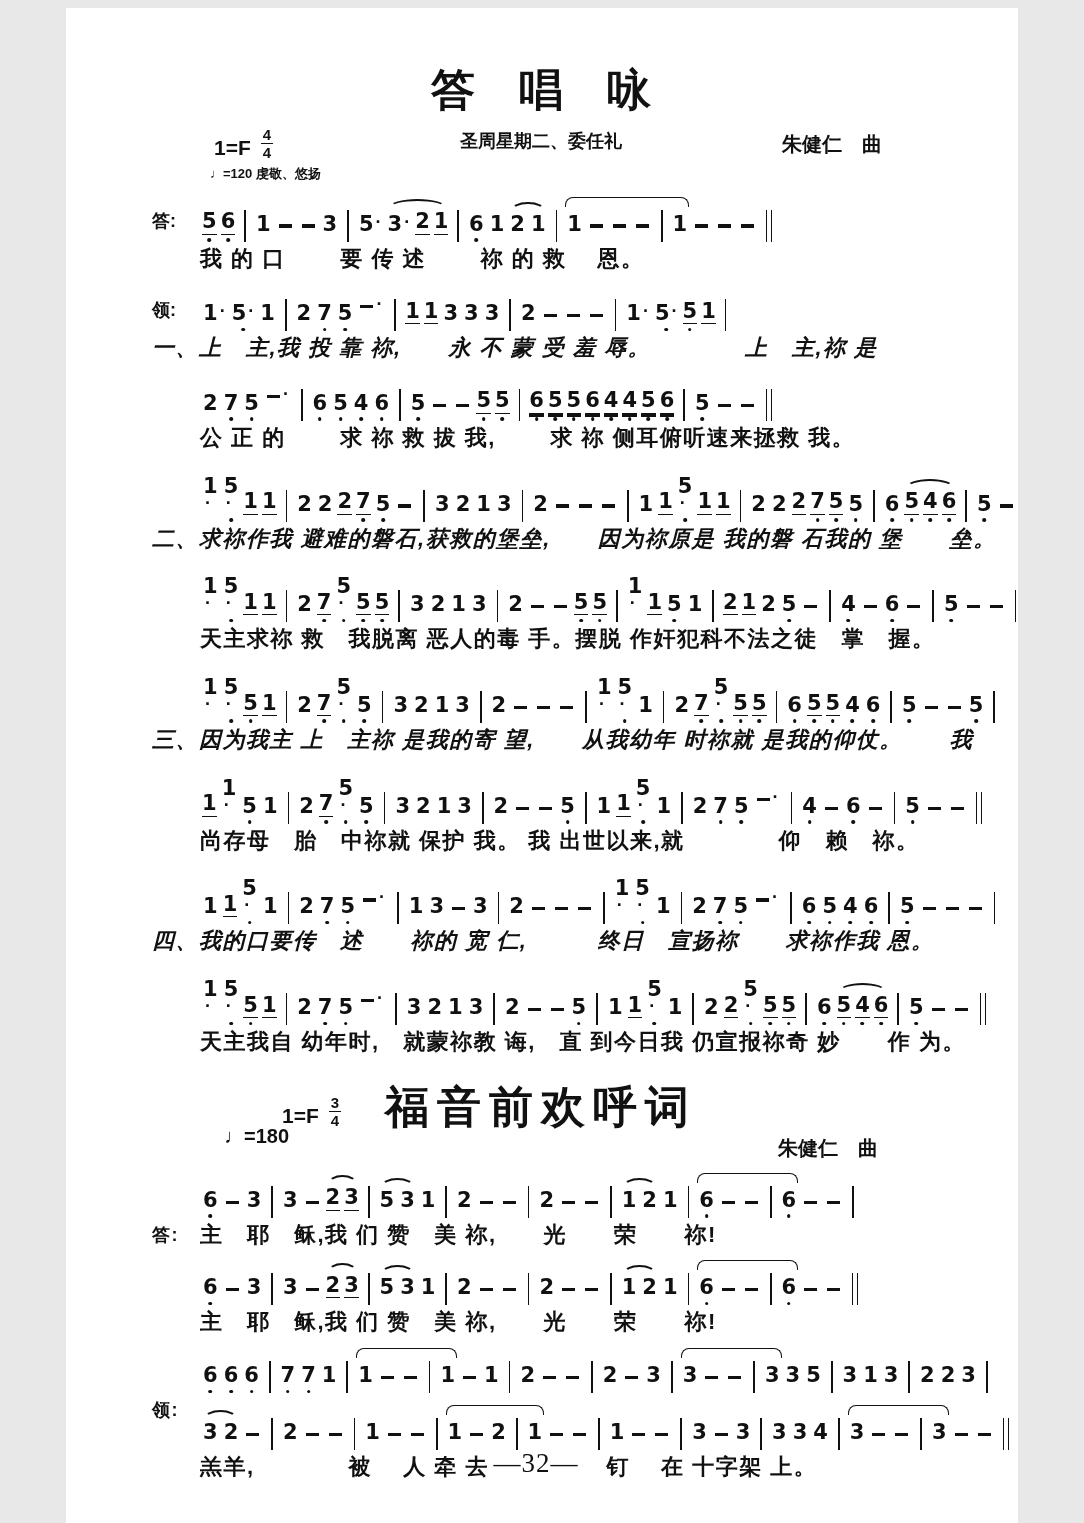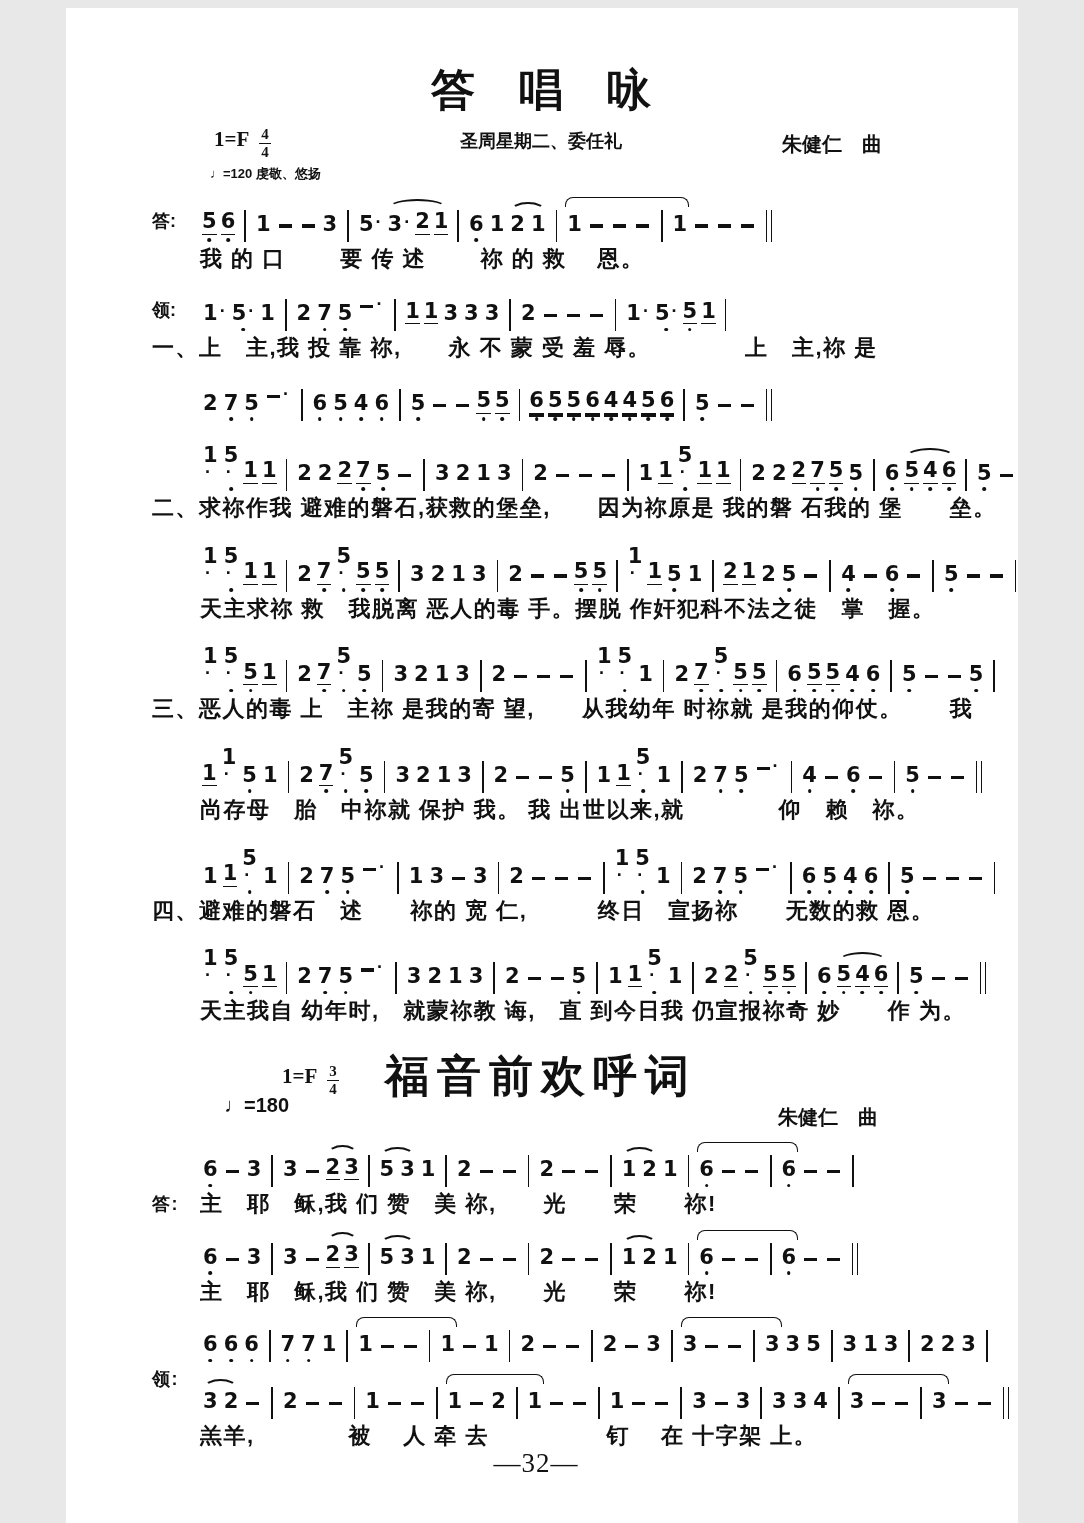--- a/index.html
+++ b/index.html
@@ -13,21 +13,21 @@
 
   
   .song-title {
     text-align:center; font-family:"Liberation Serif", serif;
     font-weight:700; font-size:44px; line-height:1.15; white-space:pre;
   }
   .song-title.tight { letter-spacing:8px; }
   .meta-row {
     display:flex; align-items:flex-start; margin-top:10px; position:relative; height:36px;
   }
-  .key-block { font-weight:700; font-size:21px; margin-left:62px; display:flex; align-items:flex-start;font-family:Liberation Serif, serif; }
+  .key-block { font-weight:700; font-size:21px; margin-left:62px; display:flex; align-items:flex-end; }
   .meter { display:inline-flex; flex-direction:column; align-items:center; line-height:1; margin-left:10px; font-size:15px; font-weight:700; }
   .meter .mnum { border-bottom:1.6px solid #111; padding:0 2px 1px; }
   .meter .mden { padding-top:1px; }
   .subtitle { position:absolute; left:0; right:0; text-align:center; font-weight:700; font-size:18px; top:2px; }
   .composer { position:absolute; right:48px; top:4px; font-weight:700; font-size:20px; white-space:pre; }
   .tempo { font-weight:700; font-size:13px; margin:2px 0 10px 58px; white-space:pre; }
 
   
   .system { position:relative; margin-bottom:7px; }
   .notes-row {
@@ -58,21 +58,21 @@
     border:2px solid transparent; border-top-color:#111; border-radius:50%;
   }
   .grp.tieb::before {
     content:""; position:absolute; left:1px; right:1px; top:-13px; height:9px;
     border:1.8px solid #111; border-bottom:none; border-radius:8px 8px 0 0;
   }
   .lyrics-row {
     position:relative; padding-left:48px; margin-top:1px;
     font-weight:700; font-size:22px; letter-spacing:1.5px; white-space:pre; line-height:1.35;
   }
-  .lyrics-row.outdent { padding-left:0; }
+  .lyrics-row.outdent { padding-left:0;font-style:italic; }
   .lyr-prefix { position:absolute; left:0; top:3px; font-weight:700; font-size:18px; }
 
   .song2-head { position:relative; margin-top:26px; height:86px; }
   .song2-head .song-title { padding-top:0; }
   .s2-key { position:absolute; left:68px; top:12px; }
   .s2-tempo { position:absolute; left:72px; top:42px; font-weight:700; font-size:20px; }
   .s2-composer { position:absolute; right:52px; top:52px; font-weight:700; font-size:20px; white-space:pre; }
 
   .page-number {
     position:absolute; bottom:52px; left:0; right:12px; text-align:center;
@@ -232,20 +232,21 @@
             <span class="bar"></span>
             <span class="note low"><span class="dg">5</span></span>
             <span class="dashwrap">
               <span class="dash"></span>
             </span>
             <span class="dashwrap">
               <span class="dash"></span>
             </span>
             <span class="bar-final"></span>
           </div>
+          <div class="lyrics-row"><span class="lyr-text">公 正 的　　 求 祢 救 拔 我,　　 求 祢 侧耳俯听速来拯救 我。</span></div>
         </div>
         <div class="system">
           <div class="notes-row">
             <span class="note"><span class="dg">1</span><span class="adot">·</span></span>
             <span class="note low"><span class="dg">5</span><span class="adot">·</span></span>
             <span class="note u1"><span class="dg">1</span></span>
             <span class="note u1"><span class="dg">1</span></span>
             <span class="bar"></span>
             <span class="note"><span class="dg">2</span></span>
             <span class="note"><span class="dg">2</span></span>
@@ -414,21 +415,21 @@
             <span class="note low"><span class="dg">5</span></span>
             <span class="dashwrap">
               <span class="dash"></span>
             </span>
             <span class="dashwrap">
               <span class="dash"></span>
             </span>
             <span class="note low"><span class="dg">5</span></span>
             <span class="bar"></span>
           </div>
-          <div class="lyrics-row outdent"><span class="lyr-text">三、恶人的毒 上　主祢 是我的寄 望,　　从我幼年 时祢就 是我的仰仗。　　我</span></div>
+          <div class="lyrics-row outdent"><span class="lyr-text">三、因为我主 上　主祢 是我的寄 望,　　从我幼年 时祢就 是我的仰仗。　　我</span></div>
         </div>
         <div class="system">
           <div class="notes-row">
             <span class="note u1"><span class="dg">1</span></span>
             <span class="note"><span class="dg">1</span><span class="adot">·</span></span>
             <span class="note low"><span class="dg">5</span></span>
             <span class="note"><span class="dg">1</span></span>
             <span class="bar"></span>
             <span class="note"><span class="dg">2</span></span>
             <span class="note low u1"><span class="dg">7</span></span>
@@ -537,21 +538,21 @@
               <span class="dash"></span>
             </span>
             <span class="dashwrap">
               <span class="dash"></span>
             </span>
             <span class="dashwrap">
               <span class="dash"></span>
             </span>
             <span class="bar"></span>
           </div>
-          <div class="lyrics-row outdent"><span class="lyr-text">四、避难的磐石　述　　祢的 宽 仁,　　　终日　宣扬祢　　无数的救 恩。</span></div>
+          <div class="lyrics-row outdent"><span class="lyr-text">四、我的口要传　述　　祢的 宽 仁,　　　终日　宣扬祢　　求祢作我 恩。</span></div>
         </div>
         <div class="system">
           <div class="notes-row">
             <span class="note"><span class="dg">1</span><span class="adot">·</span></span>
             <span class="note low"><span class="dg">5</span><span class="adot">·</span></span>
             <span class="note low u1"><span class="dg">5</span></span>
             <span class="note u1"><span class="dg">1</span></span>
             <span class="bar"></span>
             <span class="note"><span class="dg">2</span></span>
             <span class="note low"><span class="dg">7</span></span>

